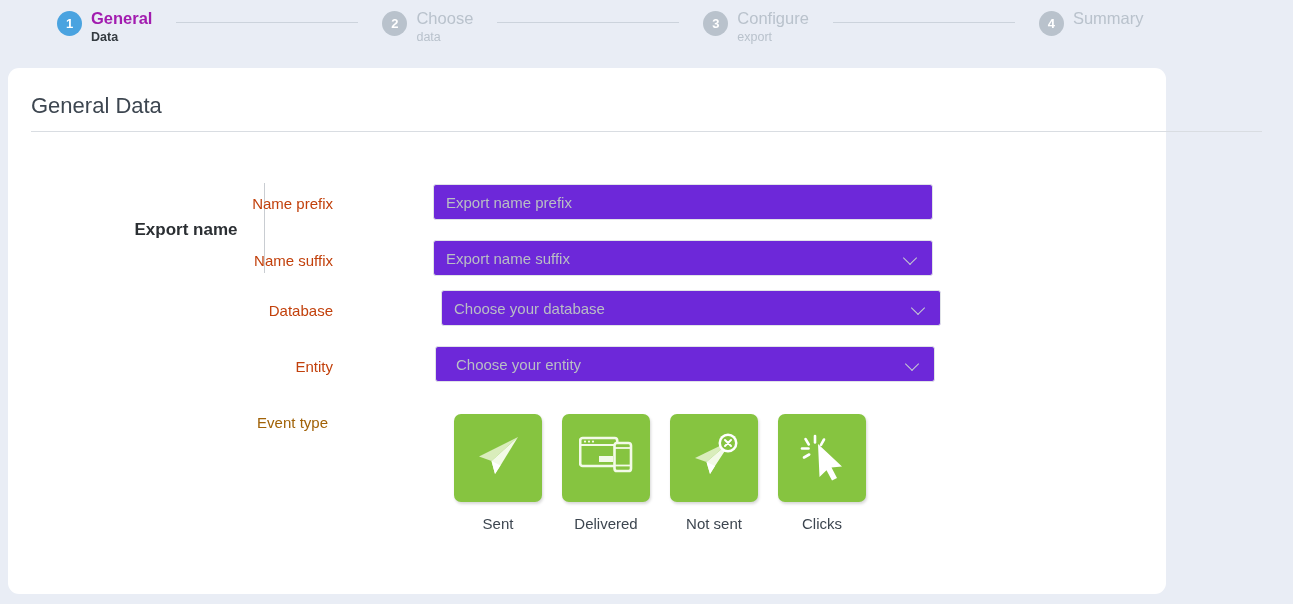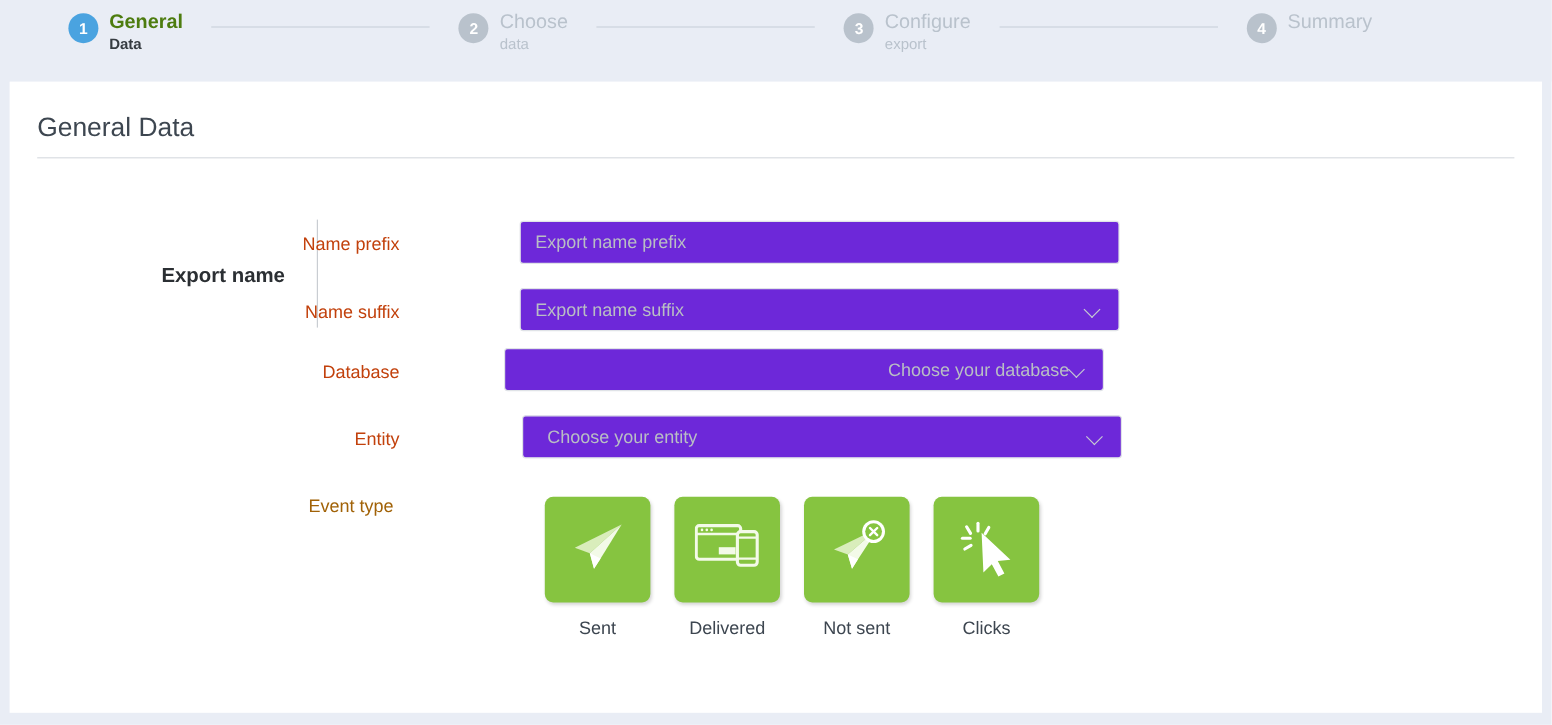--- a/index.html
+++ b/index.html
@@ -53,44 +53,44 @@
   .step-circle.active { background: #4aa3e0; }
   .step-circle.inactive { background: #b9c2cc; }
   .step-text {
     margin-left: 9px;
     line-height: 1.05;
   }
   .step-title {
     font-size: 16.5px;
     white-space: nowrap;
   }
-  .step-title.active { color: #4d7c0f; font-weight: bold; }
+  .step-title.active { color: #a21caf; font-weight: bold; }
   .step-title.inactive { color: #b9c2cc; font-weight: normal; }
   .step-sub {
     font-size: 12.5px;
     margin-top: 4px;
     white-space: nowrap;
   }
   .step-sub.active { color: #353b41; font-weight: bold; }
   .step-sub.inactive { color: #b9c2cc; font-weight: normal; }
   .connector {
     height: 1px;
     background: #ccd3dc;
     margin-top: 22px;
   }
 
   
   #card {
     position: absolute;
     left: 8px;
     top: 68px;
-    width: 1277px;
+    width: 1158px;
     height: 526px;
     background: #ffffff;
-    border-radius: 0;
+    border-radius: 11px;
     box-sizing: border-box;
   }
   #page-title {
     position: absolute;
     left: 23px;
     top: 25px;
     font-size: 22px;
     color: #3d4650;
     font-weight: normal;
   }
@@ -264,21 +264,21 @@
     <span class="ph">Export name prefix</span>
   </div>
 
   <div class="field-label" style="left:185px; top:184px; width:140px;">Name suffix</div>
   <div class="field-box" style="left:425px; top:172px; width:500px;">
     <span class="ph">Export name suffix</span>
     <span class="chev"></span>
   </div>
 
   <div class="field-label" style="left:185px; top:234px; width:140px;">Database</div>
-  <div class="field-box" style="left:412px; top:222px; width:500px;text-align:right;">
+  <div class="field-box" style="left:433px; top:222px; width:500px;">
     <span class="ph">Choose your database</span>
     <span class="chev"></span>
   </div>
 
   <div class="field-label" style="left:185px; top:290px; width:140px;">Entity</div>
   <div class="field-box" style="left:427px; top:278px; width:500px;padding-left:20px;">
     <span class="ph">Choose your entity</span>
     <span class="chev"></span>
   </div>
 

